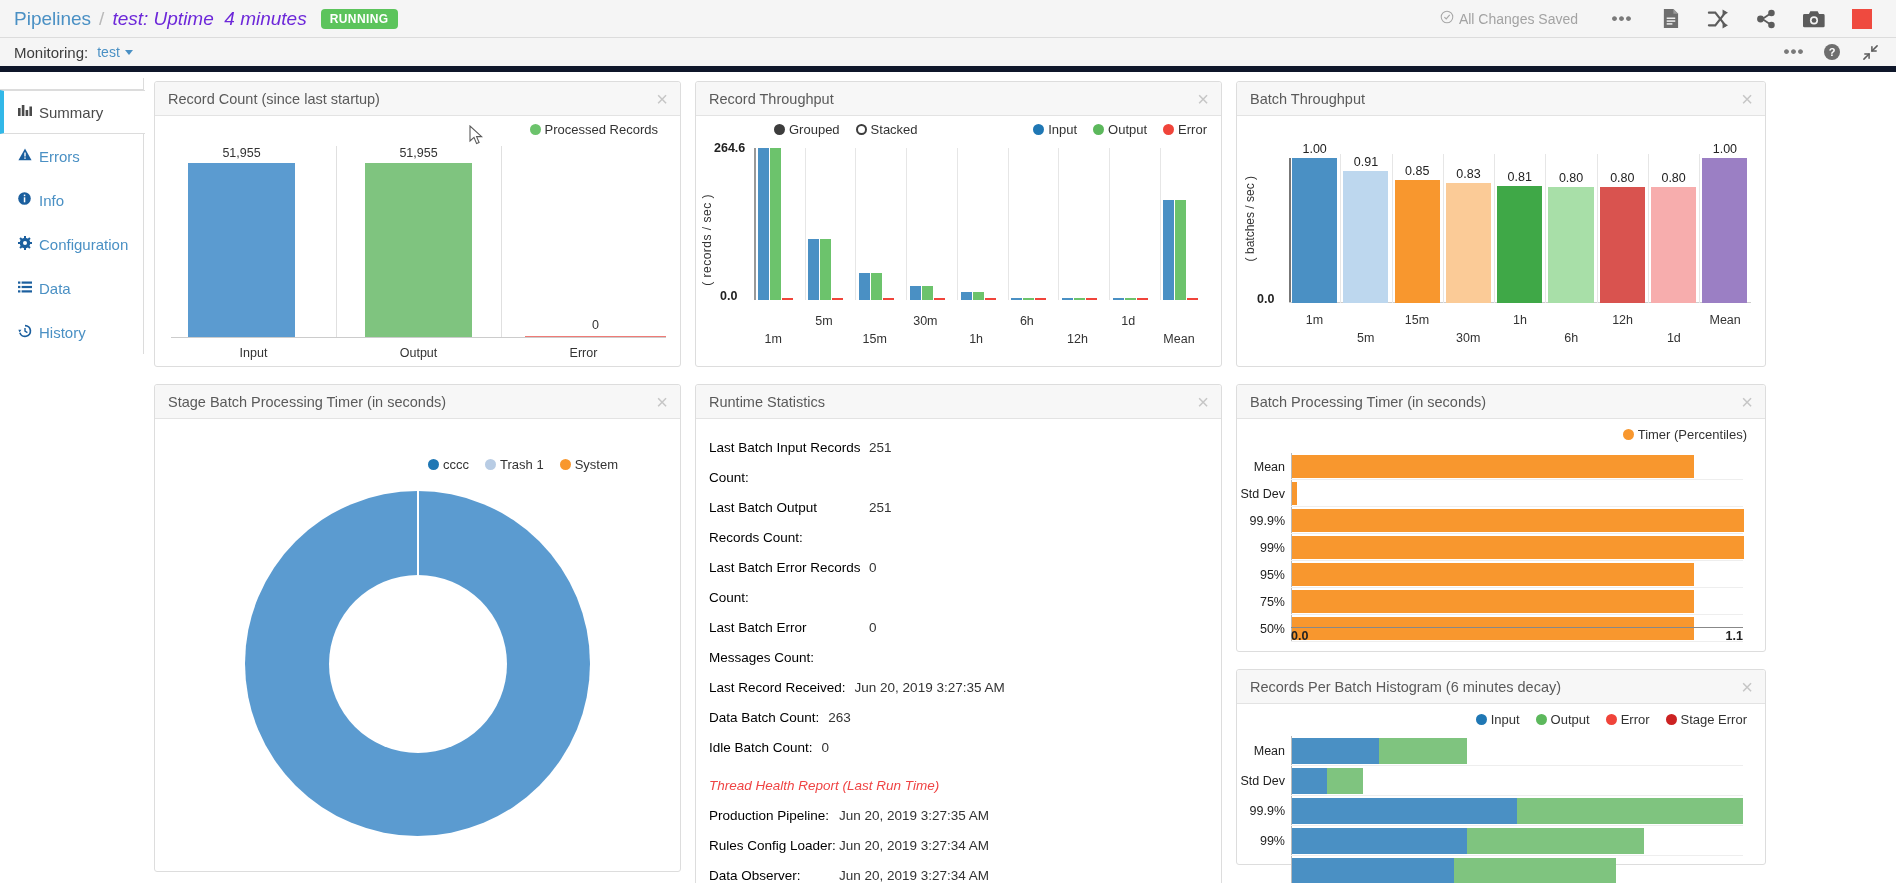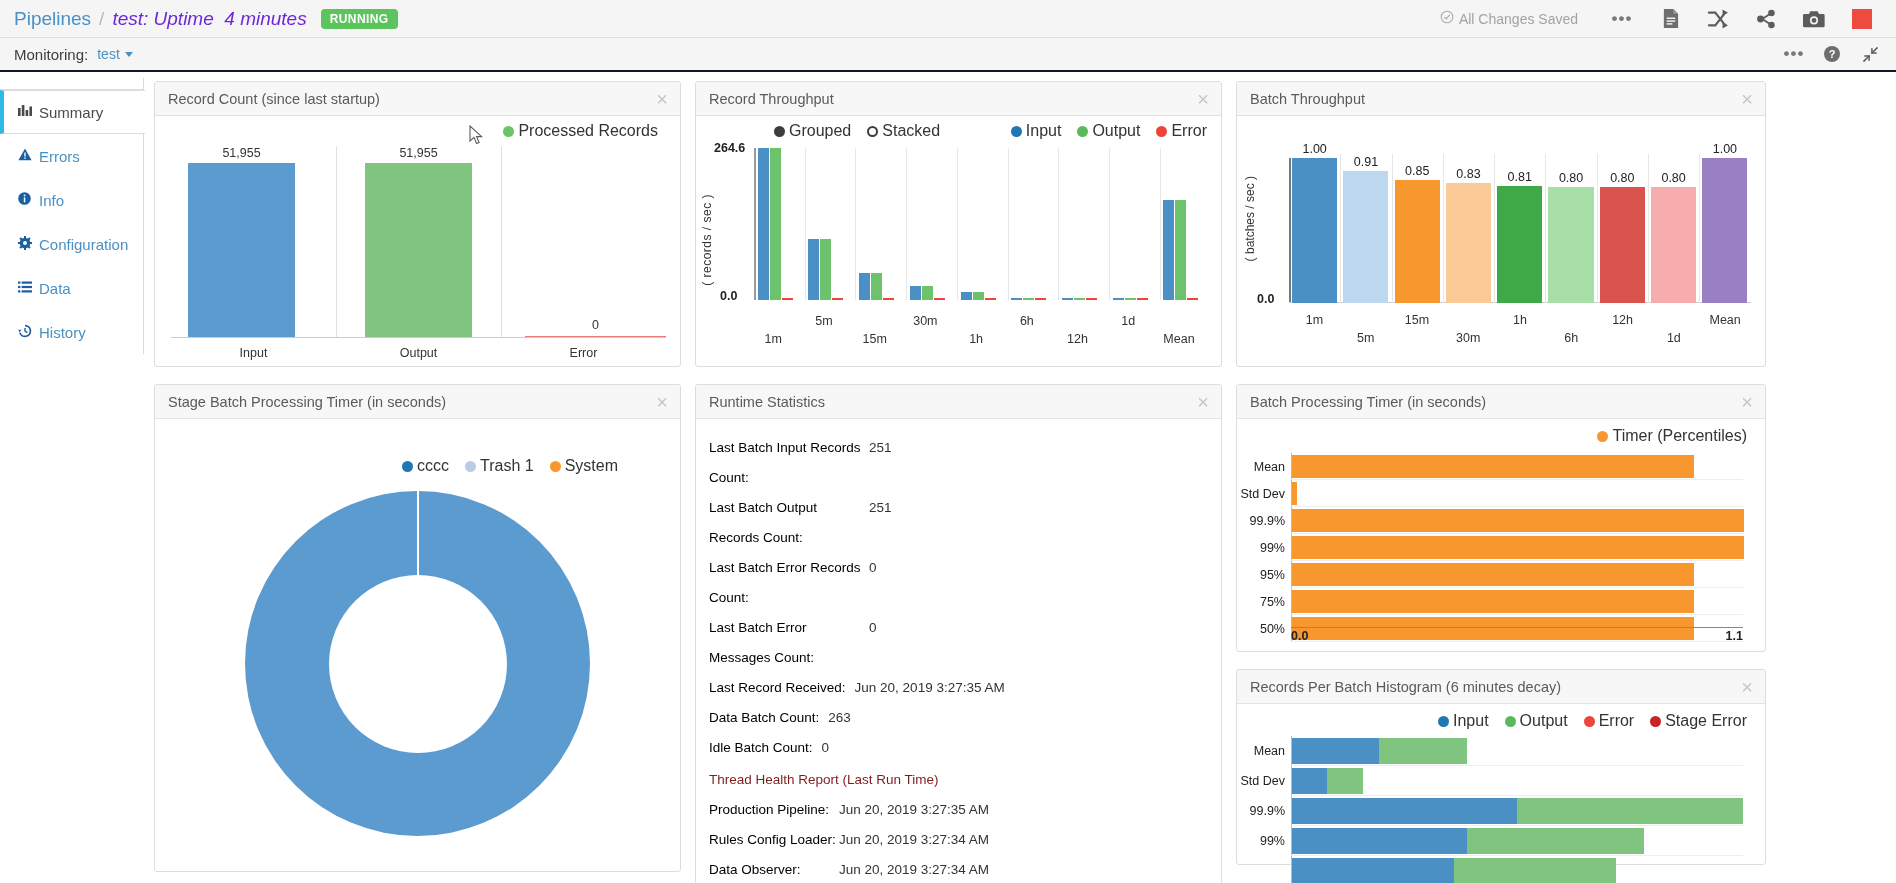--- a/index.html
+++ b/index.html
@@ -69,21 +69,21 @@
     cursor: pointer;
     color: #7a7a7a;
   }
   .dots-ic { letter-spacing: 1px; font-size: 17px; font-weight: bold; line-height: 0;}
   .stop-sq { width: 20px; height: 20px; background: #ef4a3f; }
 
   
   .monbar {
     height: 34px;
     background: #f5f5f5;
-    border-bottom: 2px solid #0f172a;
+    border-bottom: 6px solid #0f172a;
     display: flex;
     align-items: center;
     padding: 0 8px 0 14px;
     position: relative;
   }
   .mon-label { font-size: 15px; color: #3d3d3d; }
   .mon-sel {
     margin-left: 9px; color: #4a90c4; font-size: 14px; cursor: pointer;
     display: flex; align-items: center; gap: 5px;
   }
@@ -166,21 +166,21 @@
   .panel-title { font-size: 14.5px; color: #5a5a5a; }
   .panel-x {
     margin-left: auto; color: #c6c6c6; font-size: 20px; line-height: 1;
     cursor: pointer; font-weight: 300;
   }
   .panel-body { position: relative; }
 
   
   .legend {
     display: flex; align-items: center; gap: 16px;
-    font-size: 16px; color: #333;
+    font-size: 13px; color: #333;
   }
   .lg { display: flex; align-items: center; gap: 4px; white-space: nowrap; }
   .dot { width: 11px; height: 11px; border-radius: 50%; display: inline-block; }
   .ring { width: 11px; height: 11px; border-radius: 50%; display:inline-block;
           border: 2px solid #3d3d3d; background: transparent; }
 
   
   .rc-body { height: 250px; padding: 8px 10px 0 10px; position: relative;}
   .rc-legend { position: absolute; right: 22px; top: 6px; }
   .rc-plot { position: absolute; left: 16px; right: 14px; top: 30px; bottom: 28px; }
@@ -252,21 +252,21 @@
   .donut-split {
     position: absolute; left: 50%; top: 0; width: 2px; height: 50%;
     background: #fff; margin-left: -1px;
   }
 
   
   .rs-body { padding: 14px 0 12px 0; }
   .rs-row { display: flex; align-items: baseline; font-size: 13.5px; line-height: 30px; padding-left: 13px; }
   .rs-k { color: #000000; }
   .rs-v { color: #333; }
-  .rs-sec { font-size: 13.5px; color: #7f1d1d; line-height: 30px; padding-left: 13px; margin-top: 2px;}
+  .rs-sec { font-size: 13.5px; color: #ef4444; line-height: 30px; padding-left: 13px; margin-top: 8px; font-style: italic;}
 
   
   .hb-body { position: relative; }
   .hb-legend { position: absolute; right: 18px; top: 8px; }
   .hb-rows { position: absolute; left: 0; right: 0; top: 34px; }
   .hb-row { display: flex; align-items: center; height: 27px; }
   .hb-lab { width: 54px; text-align: right; font-size: 12.5px; color: #222; padding-right: 6px; }
   .hb-track { flex: 1; position: relative; height: 100%; margin-right: 22px; }
   .hb-baseline { position: absolute; left: 0; top: 0; bottom: 0; width: 1px; background: #bbb; }
   .hb-underline { position: absolute; left: 0; right: 0; bottom: 0; height: 1px; background: #eee; }

